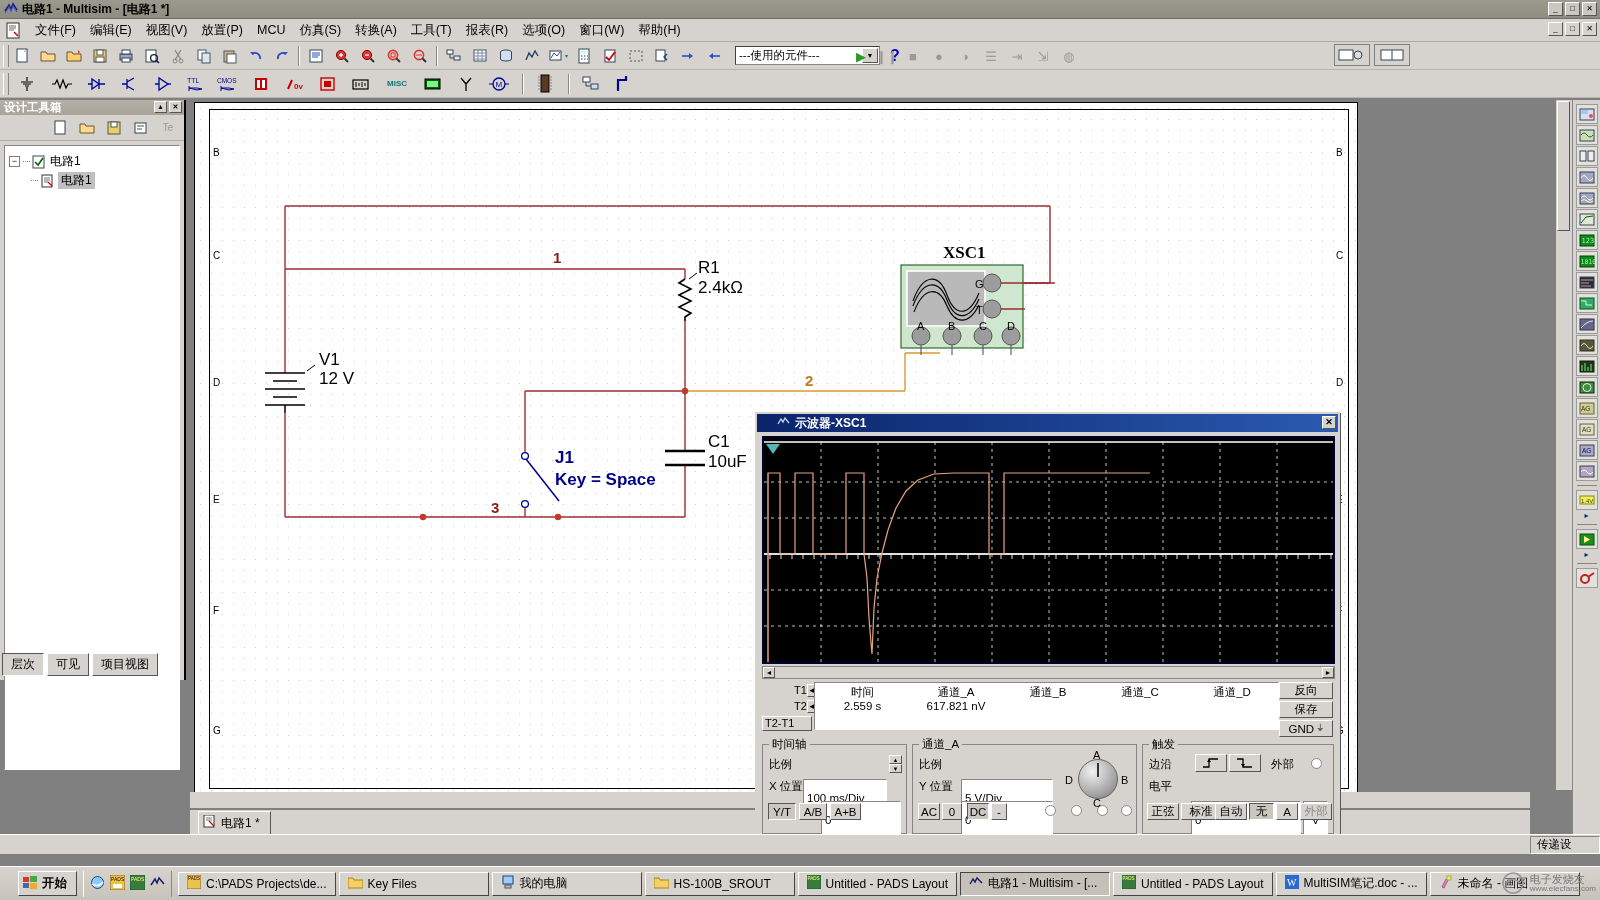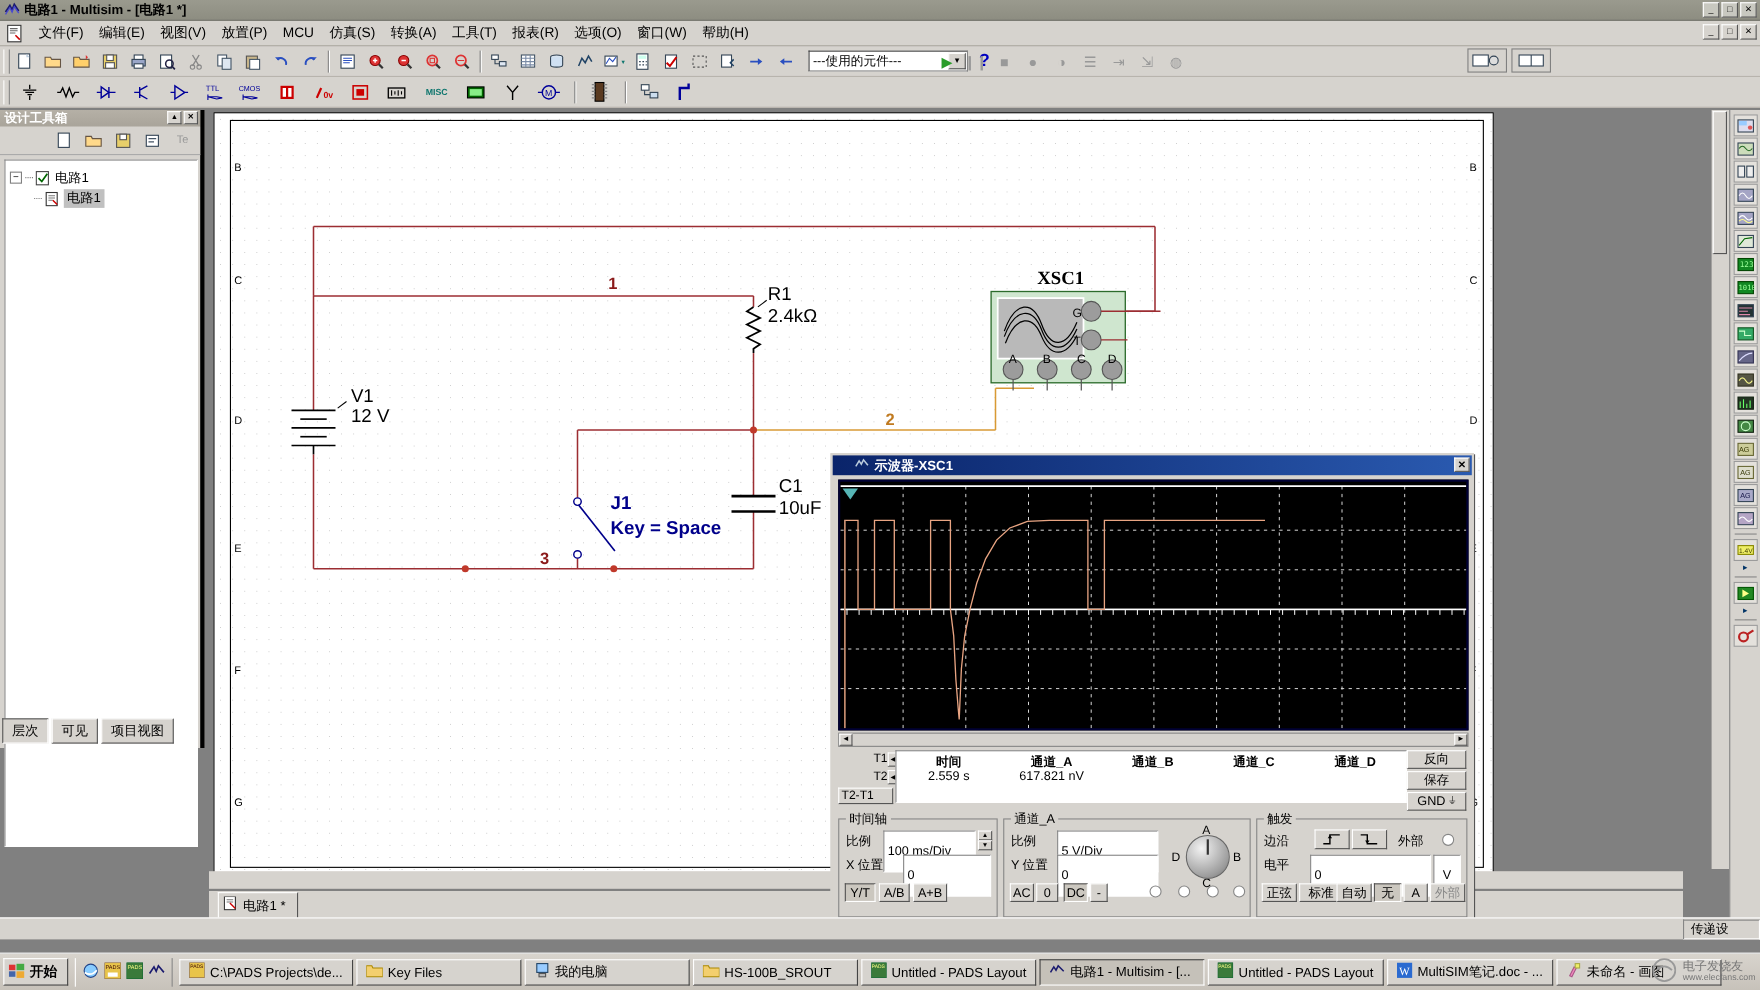--- a/index.html
+++ b/index.html
@@ -68,21 +68,21 @@
   .sim-ctrls{ position:absolute; left:848px; top:0; height:28px; display:flex; align-items:center;}
   .sim-ctrls .tbtn{ color:#999; }
   .sim-ctrls .tbtn.green{ color:#2a9c2a; }
   .right-tools{ position:absolute; right:190px; top:2px; display:flex; gap:4px;}
   .rt-box{ width:36px;height:22px;border:1px solid #808080;background:#d6d3ce;
            display:flex;align-items:center;justify-content:center;font-size:11px;}
 
   
   .leftpanel{
     position:absolute; left:0; top:100px; width:186px; height:580px;
-    background:#d6d3ce; border-right:4px solid #000000;
+    background:#d6d3ce; border-right:2px solid #000000;
   }
   .lp-title{
     height:15px; background:linear-gradient(to bottom,#b5b0a6,#a9a49a);
     display:flex;align-items:center;padding-left:4px; font-size:11.5px; color:#fff; font-weight:bold;
     position:relative;
   }
   .lp-title .lp-btns{ position:absolute; right:2px; top:1px; display:flex;gap:2px;}
   .lp-title .lp-b{ width:13px;height:12px;background:#d6d3ce;border:1px solid #fff;
                    border-right-color:#555;border-bottom-color:#555;
                    font-size:7px;line-height:10px;text-align:center;color:#000;}
@@ -155,21 +155,21 @@
   }
   .sb-cell{ height:18px; border:1px solid #868686; border-right-color:#fff;border-bottom-color:#fff;
             margin-left:16px; padding:1px 6px; display:flex;align-items:center;}
 
   
   .taskbar{
     position:absolute; left:0; bottom:0; width:1600px; height:34px;
     background:linear-gradient(to bottom,#d8d4cd,#c7c2ba);
     border-top:1px solid #fff; display:flex; align-items:center;
   }
-  .start-btn{ display:flex;align-items:center;gap:4px; margin-left:3px; padding:3px 9px 3px 4px;
+  .start-btn{ display:flex;align-items:center;gap:4px; margin-left:18px; padding:3px 9px 3px 4px;
               background:#d6d3ce; border:1px solid #fff;border-right-color:#444;border-bottom-color:#444;
               font-size:12.5px;font-weight:bold;}
   .qlaunch{ display:flex;align-items:center;gap:5px; margin:0 6px; padding:0 6px;
             border-left:1px solid #fff;border-right:1px solid #888; height:26px;}
   .tb-task{ display:flex;align-items:center;gap:5px; height:24px; padding:0 8px;
             margin-right:3px; min-width:150px; max-width:160px;
             background:#d6d3ce;border:1px solid #fff;border-right-color:#444;border-bottom-color:#444;
             font-size:12px; white-space:nowrap; overflow:hidden;}
   .tb-task.active{ background:#c5c1b9;border:1px solid #444;border-right-color:#fff;border-bottom-color:#fff;}
   .tray{ position:absolute; right:4px; display:flex;align-items:center;gap:6px; font-size:11px;}
@@ -207,32 +207,32 @@
   .ro-ar{ width:13px;height:13px;background:#d6d3ce;border:1px solid #fff;
           border-right-color:#555;border-bottom-color:#555;font-size:8px;text-align:center;line-height:11px;}
   .ro-t2t1{ position:absolute;left:0;top:34px;width:50px;height:15px;font-size:11px;
             background:#d6d3ce;border:1px solid #fff;border-right-color:#555;border-bottom-color:#555;
             padding-left:2px;}
   .ro-table{
     position:absolute; left:52px; top:0; width:465px; height:48px; background:#fff;
     border:1px solid #868686; border-right-color:#fff;border-bottom-color:#fff;
     font-size:11.5px; color:#000;
   }
-  .ro-hdr{ display:flex; padding:2px 0 0 0;font-weight:bold;}
+  .ro-hdr{ display:flex; padding:2px 0 0 0;}
   .ro-hdr span{ text-align:center; }
   .ro-vals{ display:flex; }
   .ro-vals span{ text-align:center; }
   .ro-btns{ position:absolute; right:0; top:0; width:56px; }
   .ro-btn{ width:54px;height:17px;margin-bottom:2px;background:#d6d3ce;
            border:1px solid #fff;border-right-color:#555;border-bottom-color:#555;
            font-size:11.5px; display:flex;align-items:center;justify-content:center;}
   .grp{ position:absolute; border:1px solid #868686; }
   .grp > .cap{ position:absolute; top:-8px; left:6px; background:#d6d3ce; padding:0 3px; font-size:11.5px;}
   .fld{ background:#fff;border:1px solid #868686;border-right-color:#fff;border-bottom-color:#fff;
-        font-size:11.5px; padding:18px 3px; display:flex;align-items:center; color:#000;}
+        font-size:11.5px; padding:18px 3px; display:flex;align-items:center; color:#000;margin-top:24px;}
   .spin{ width:13px;height:16px;background:#d6d3ce;border:1px solid #fff;
          border-right-color:#555;border-bottom-color:#555;font-size:6px;
          display:flex;align-items:center;justify-content:center;}
   .sbtn{ background:#d6d3ce;border:1px solid #fff;border-right-color:#555;border-bottom-color:#555;
          font-size:11.5px; display:flex;align-items:center;justify-content:center; color:#000;}
   .sbtn.pressed{ border:1px solid #555;border-right-color:#fff;border-bottom-color:#fff; background:#cbc7bf;}
   .radio{ width:11px;height:11px;border-radius:50%;background:#fff;border:1px solid #868686;
           display:inline-block; }
   .knob{ width:40px;height:40px;border-radius:50%;
          background:radial-gradient(circle at 35% 30%, #f2f2f2, #9d9d9d 70%, #6e6e6e);

